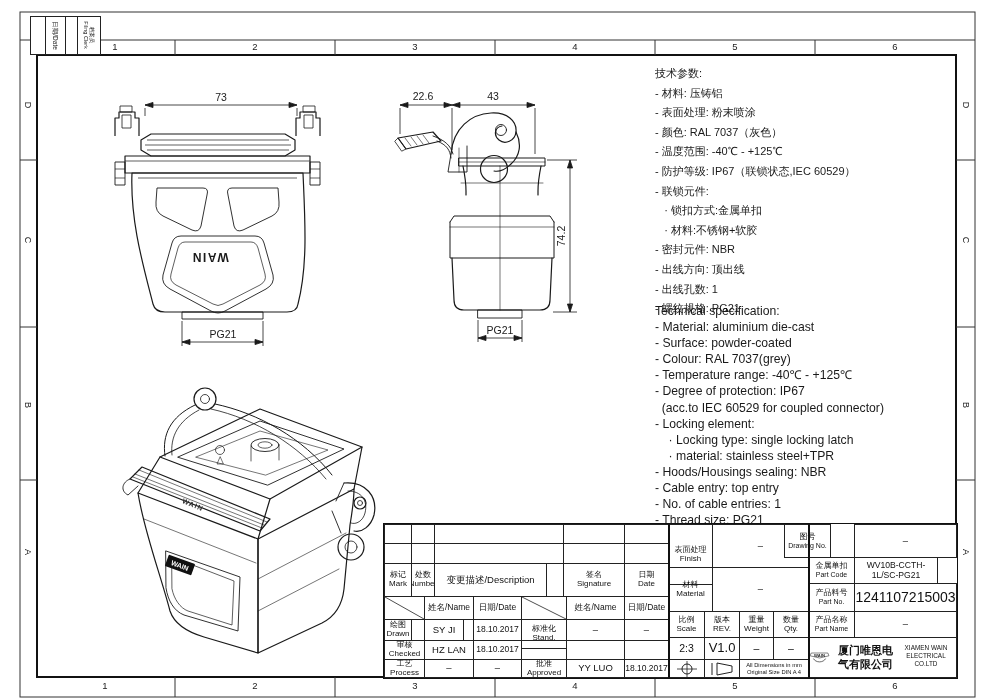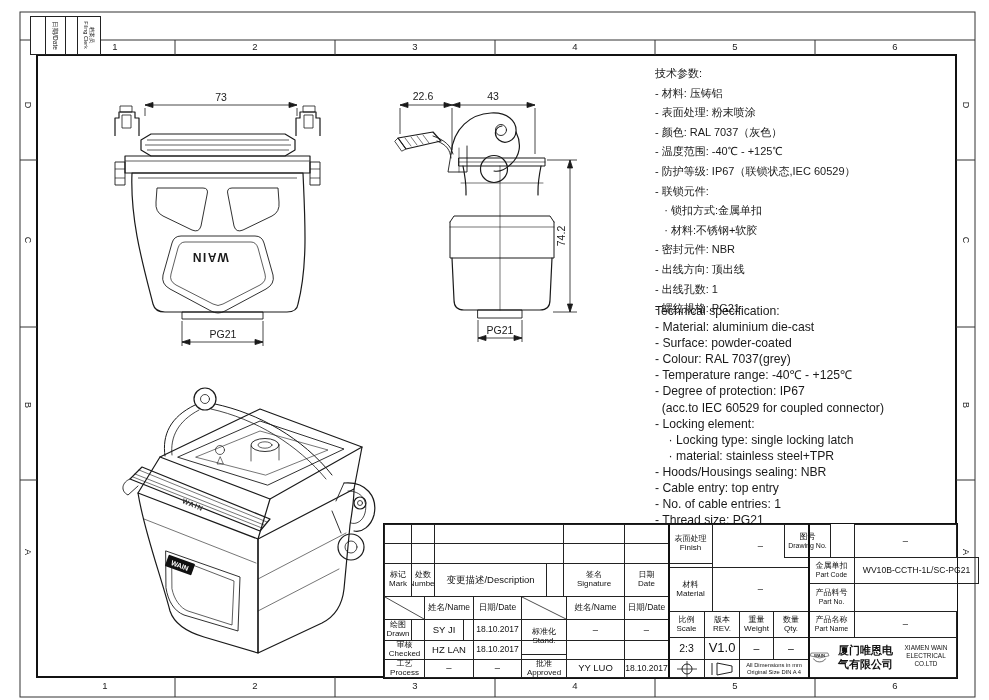--- a/index.html
+++ b/index.html
@@ -357,21 +357,21 @@
     <div class="cell lab" style="left:0;top:95px;width:28px;height:22px">
       <span>绘图</span>
         <span class="en">Drawn</span>
     </div>
     <div class="cell val" style="left:40px;top:95px;width:40px;height:22px">
         <span>SY JI</span>
       </div>
     <div class="cell" style="left:89px;top:95px;width:49px;height:22px;font-size:8.5px">
         <span>18.10.2017</span>
       </div>
-    <div class="cell lab" style="left:137px;top:95px;width:46px;height:36px">
+    <div class="cell lab" style="left:137px;top:95px;width:46px;height:30px">
       <span>标准化</span>
         <span class="en">Stand.</span>
     </div>
     <div class="cell val" style="left:182px;top:95px;width:59px;height:22px">
         <span>–</span>
       </div>
     <div class="cell val" style="left:240px;top:95px;width:45px;height:22px">
         <span>–</span>
       </div>
 
@@ -409,21 +409,21 @@
       <span>批准</span>
         <span class="en">Approved</span>
     </div>
     <div class="cell val" style="left:182px;top:135px;width:59px;height:19px">
         <span>YY LUO</span>
       </div>
     <div class="cell" style="left:240px;top:135px;width:45px;height:19px;font-size:8.5px">
         <span>18.10.2017</span>
       </div>
 
-    <div class="cell lab" style="left:284px;top:0;width:45px;height:40px">
+    <div class="cell lab" style="left:284px;top:0;width:45px;height:61px">
       <span>表面处理</span>
         <span class="en">Finish</span>
     </div>
     <div class="cell val" style="left:328px;top:0;width:97px;height:44px">
         <span>–</span>
       </div>
     <div class="cell lab" style="left:284px;top:43px;width:45px;height:45px">
       <span>材料</span>
         <span class="en">Material</span>
     </div>
@@ -480,27 +480,30 @@
       <span>图号</span>
         <span class="en" style="font-size:7px">Drawing No.</span>
     </div>
     <div class="cell val" style="left:470px;top:0;width:103px;height:34px">
         <span>–</span>
       </div>
     <div class="cell lab" style="left:424px;top:33px;width:47px;height:27px">
       <span>金属单扣</span>
         <span class="en" style="font-size:7px">Part Code</span>
     </div>
-    <div class="cell" style="left:470px;top:33px;width:125px;height:27px;font-size:8.6px">
+    <div class="cell" style="left:470px;top:33px;width:84px;height:27px;font-size:8.6px">
         <span>WV10B-CCTH-1L/SC-PG21</span>
       </div>
     <div class="cell lab" style="left:424px;top:59px;width:47px;height:29px">
       <span>产品料号</span>
         <span class="en" style="font-size:7px">Part No.</span>
     </div>
+    <div class="cell" style="left:470px;top:59px;width:103px;height:29px;font-size:14px">
+        <span>1241107215003</span>
+      </div>
     <div class="cell lab" style="left:424px;top:87px;width:47px;height:27px">
       <span>产品名称</span>
         <span class="en" style="font-size:7px">Part Name</span>
     </div>
     <div class="cell val" style="left:470px;top:87px;width:103px;height:27px">
         <span>–</span>
       </div>
     <div class="cell" style="left:424px;top:113px;width:149px;height:41px;flex-direction:row;gap:5px">
       <svg width="38" height="26" viewBox="0 0 38 26">
         <path d="M4,4 L34,4 L36,9 L19,13 L2,9 Z" fill="none" stroke="#222" stroke-width="1"></path>

